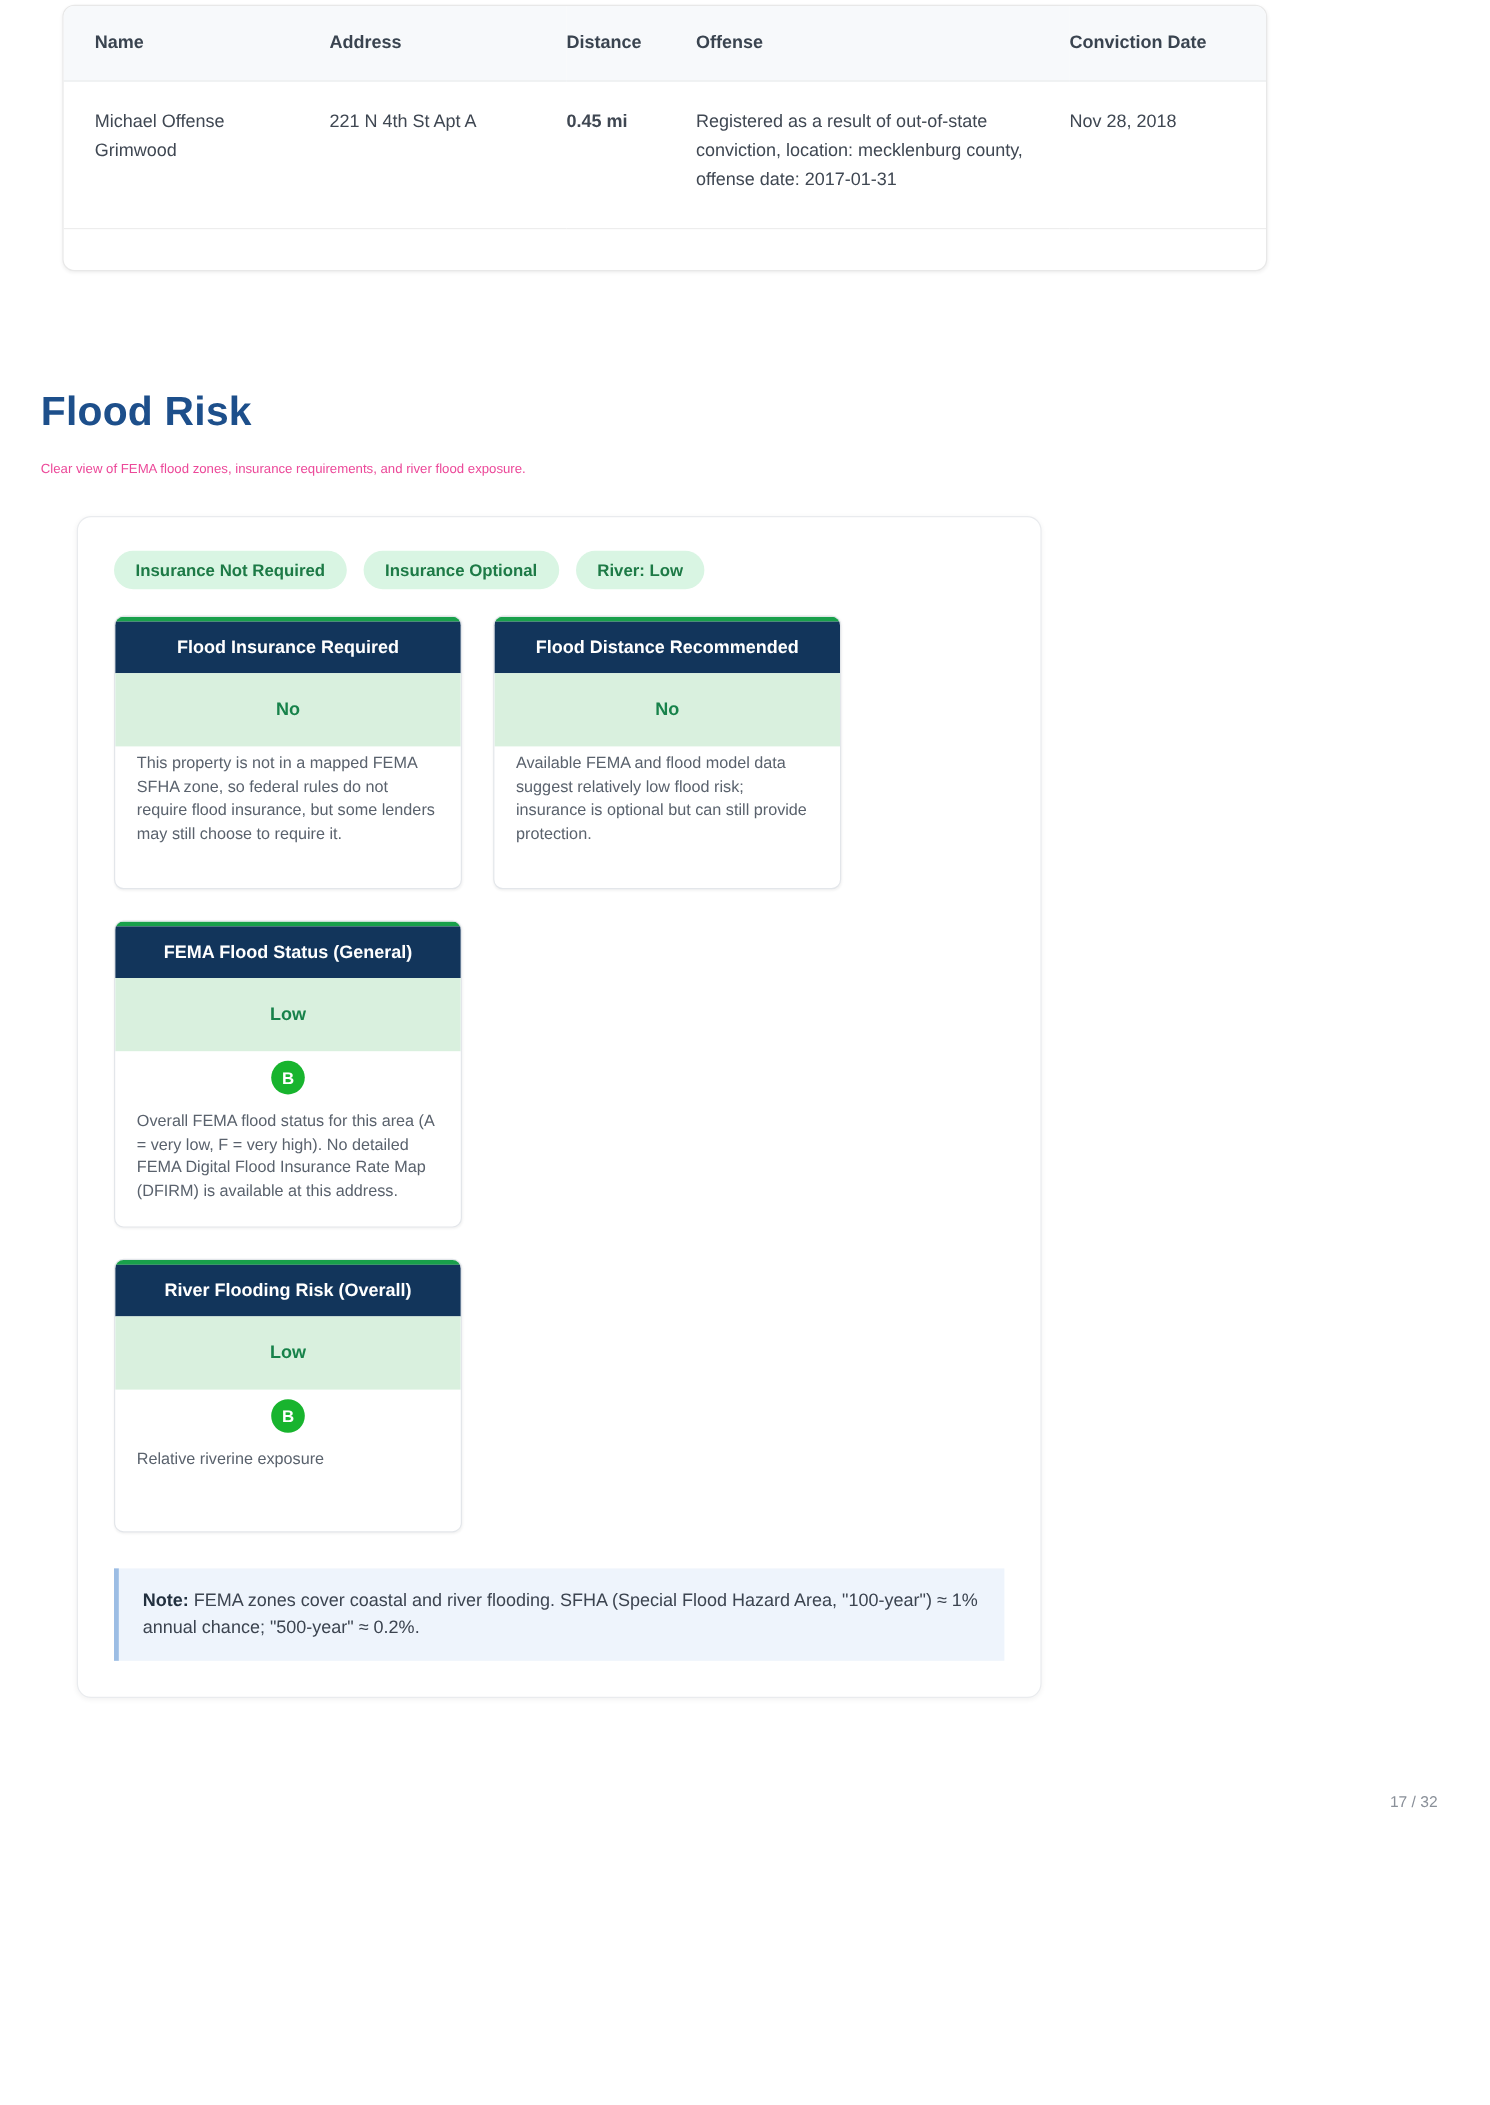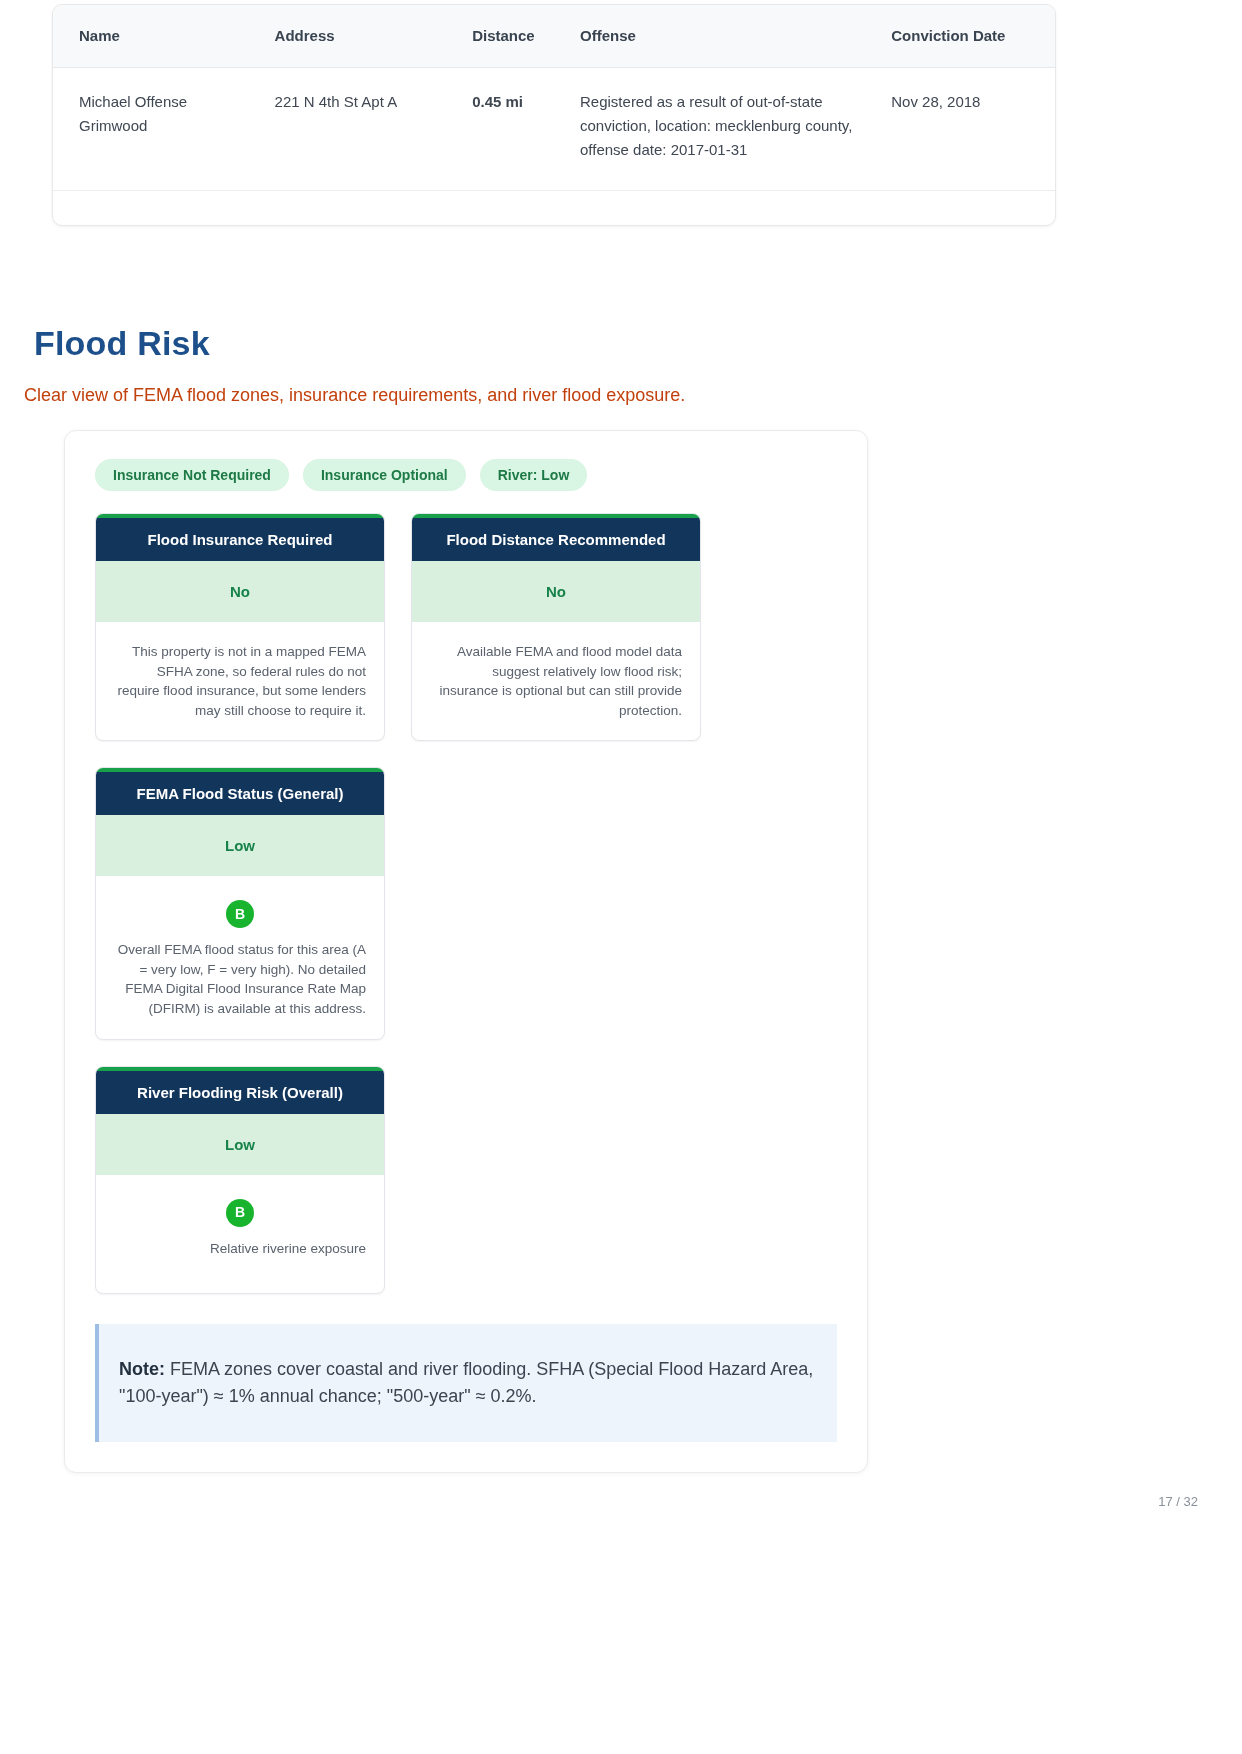--- a/index.html
+++ b/index.html
@@ -66,24 +66,24 @@
     position: absolute;
     left: 34px;
     top: 324px;
     font-size: 34px;
     font-weight: bold;
     color: #1d4f8b;
     letter-spacing: 0.2px;
   }
   .section-sub {
     position: absolute;
-    left: 24px;
+    left: 34px;
     top: 385px;
-    font-size: 18px;
-    color: #c2410c;
+    font-size: 11px;
+    color: #ec4899;
   }
 
   
   .flood-panel {
     position: absolute;
     left: 64px;
     top: 430px;
     width: 804px;
     background: #ffffff;
     border: 1px solid #e9ebee;
@@ -136,25 +136,25 @@
   }
   .fcard-value {
     background: #d9f0de;
     color: #17824a;
     font-size: 15px;
     font-weight: bold;
     text-align: center;
     padding: 22px 8px;
   }
   .fcard-body {
-    padding: 20px 18px 20px 18px;
+    padding: 4px 18px 20px 18px;
     font-size: 13.5px;
     line-height: 1.45;
     color: #5a626d;
-    text-align: right;
+    text-align: left;
     flex: 1;
   }
   .grade-badge {
     width: 28px;
     height: 28px;
     border-radius: 50%;
     background: #18b42e;
     color: #ffffff;
     font-size: 14px;
     font-weight: bold;
@@ -165,22 +165,22 @@
   }
   .card-h1 { min-height: 228px; }
 
   .second-row { margin-top: 26px; }
   .card-tall { min-height: 228px; }
 
   .note-box {
     margin-top: 30px;
     background: #eef4fc;
     border-left: 4px solid #9cbde4;
-    padding: 32px 20px;
-    font-size: 18px;
+    padding: 16px 20px;
+    font-size: 15px;
     color: #3c4450;
     line-height: 1.5;
   }
   .note-box b { color: #22303f; }
 
   .page-number {
     position: absolute;
     right: 44px;
     top: 1494px;
     font-size: 13px;

